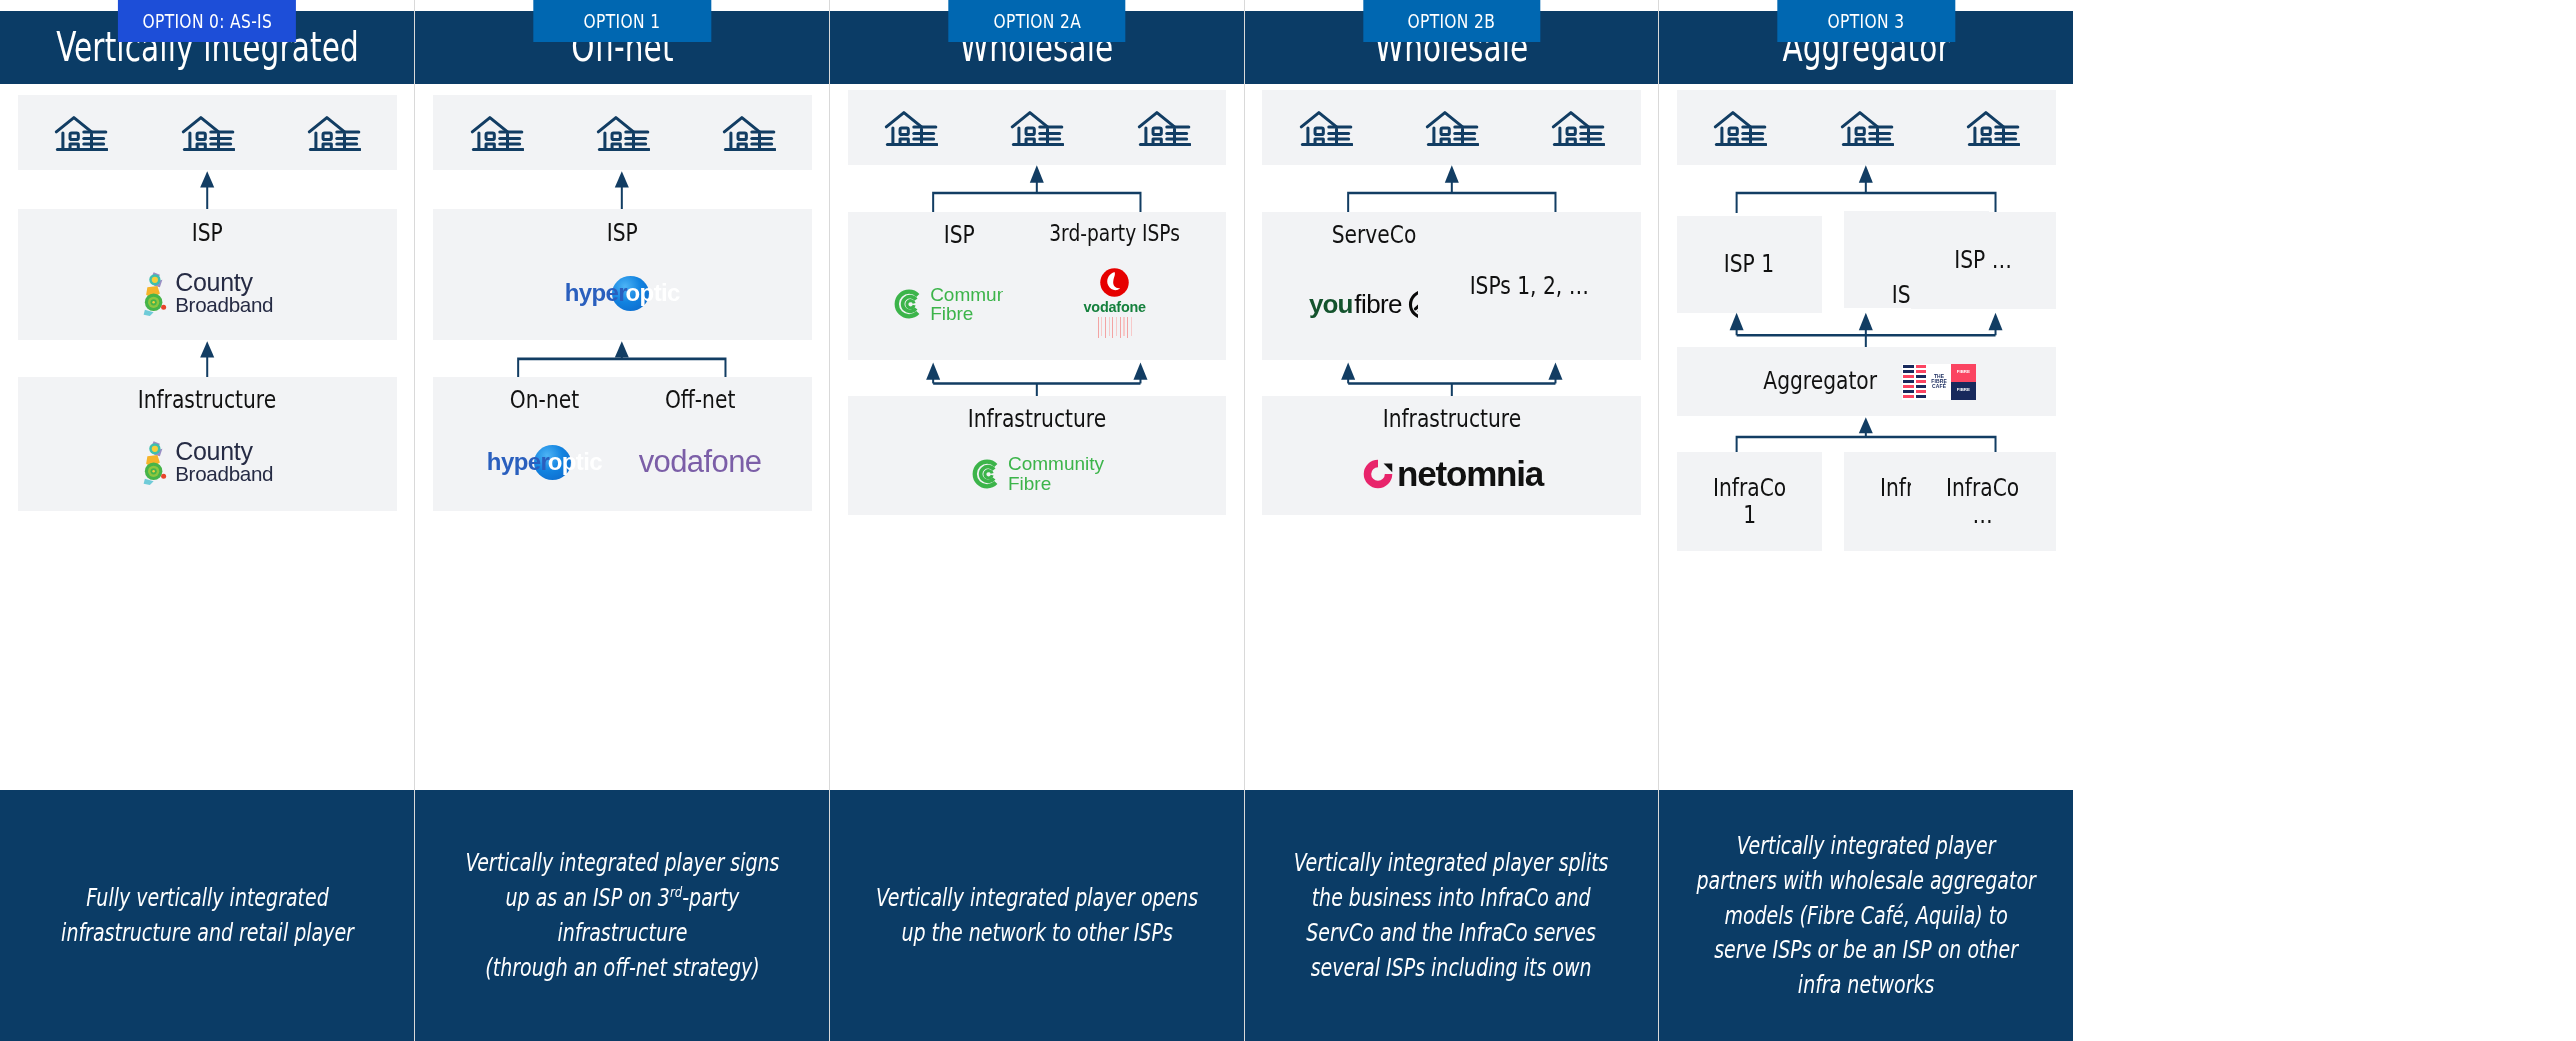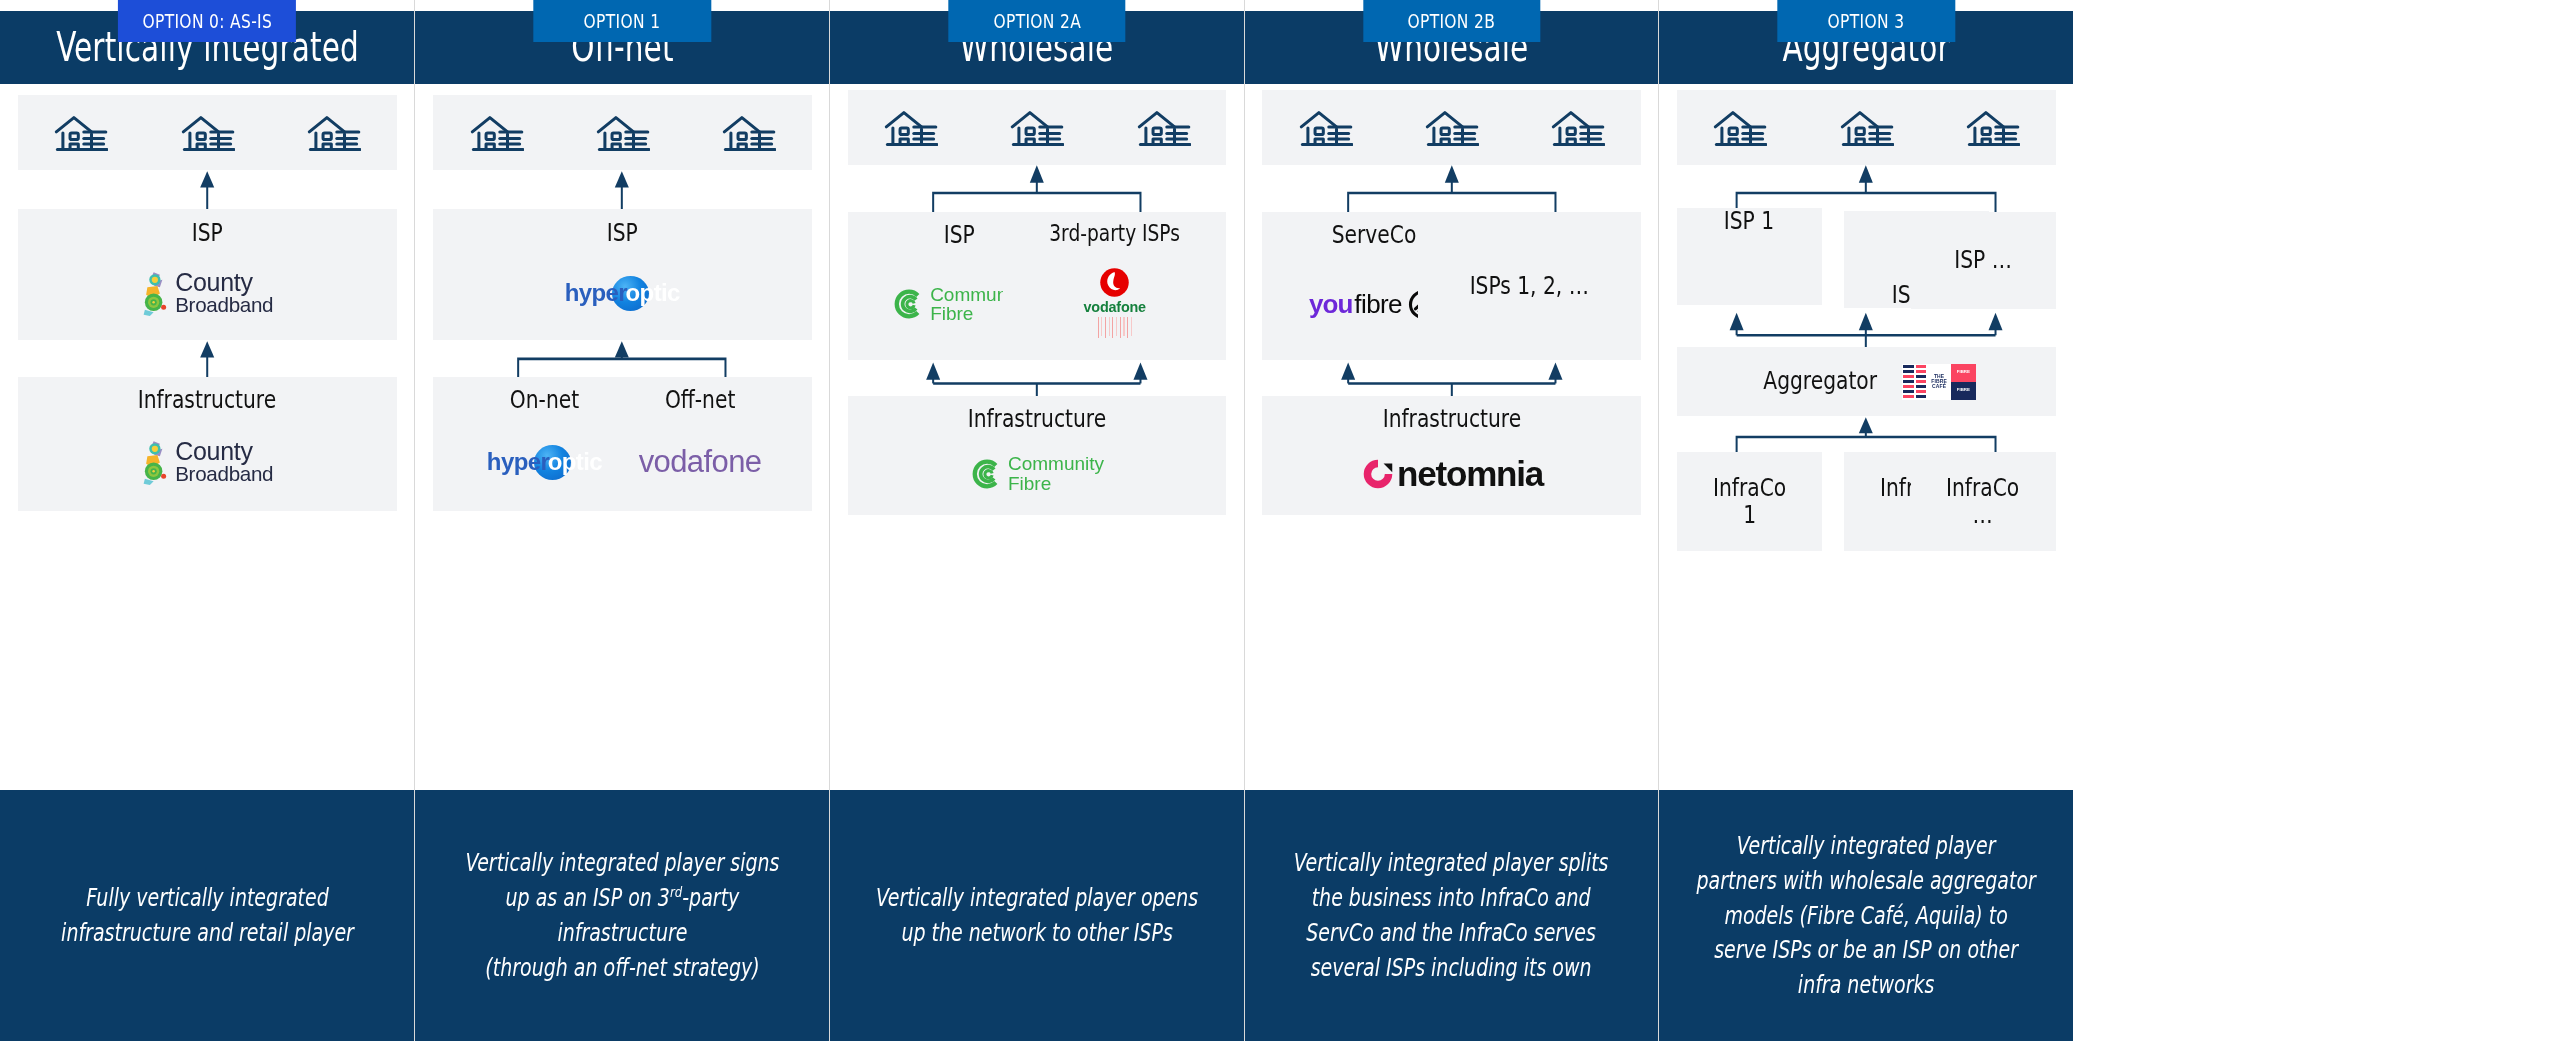--- a/index.html
+++ b/index.html
@@ -104,21 +104,21 @@
 
   
   .vf{flex-direction:column;align-items:center;}
   .vf-word{font-size:14.4px;font-weight:700;color:#15803d;letter-spacing:-0.2px;margin-top:1.2px;}
   .vf-bars{display:flex;gap:2.5px;margin-top:1.9px;}
   .vf-bars i{display:block;width:1.2px;height:21px;background:#f3a3a3;}
   .vf-bars i:nth-child(2n){background:#f7c9c9;height:19px;}
 
   
   .yf{align-items:center;gap:5.6px;}
-  .yf-you{font-size:26px;font-weight:800;color:#6d28d9;letter-spacing:-0.9px;}
+  .yf-you{font-size:26px;font-weight:800;color:#14532d;letter-spacing:-0.9px;}
   .yf-fib{font-size:26px;font-weight:400;color:#0a0a0a;letter-spacing:-0.6px;margin-left:-3.7px;}
 
   
   .nt{align-items:center;gap:1px;}
   .nt-word{font-size:35px;font-weight:700;color:#111111;letter-spacing:-1.2px;}
 
   
   .fcafe{display:flex;align-items:stretch;height:36px;width:74px;background:#ffffff;}
   .fc-stripes{display:flex;gap:1.9px;padding:1.9px 1.2px;background:#ffffff;}
   .fc-stripes .colmn{display:flex;flex-direction:column;gap:1.9px;width:10.6px;}
@@ -656,21 +656,21 @@
             </svg>
           </div>
         </div>
 
         <svg class="conn" style="left:0;top:80px;width:100%;height:49px;" viewBox="0 0 826 78" preserveAspectRatio="none">
           <path d="M155 78 L155 46 L672 46 L672 78" stroke="#123d63" stroke-width="4" fill="none"></path>
           <path d="M413 46 L413 22" stroke="#123d63" stroke-width="4" fill="none"></path>
           <path d="M413 2 L399 30 L427 30 Z" fill="#123d63"></path>
         </svg>
 
-        <div class="tile" style="left:17.5px;width:145px;top:124px;height:97px;">
+        <div class="tile" style="left:17.5px;width:145px;top:132px;height:97px;justify-content:center;">
           <div class="tile-label">ISP 1</div>
         </div>
         <div class="tile" style="left:185px;width:145px;top:127px;height:97px;justify-content:flex-end;">
           <div class="tile-label">ISP 2</div>
         </div>
         <div class="tile" style="right:17.5px;width:145px;top:128px;height:97px;justify-content:center;">
           <div class="tile-label">ISP …</div>
         </div>
 
         <svg class="conn" style="left:0;top:225px;width:100%;height:40px;" viewBox="0 0 826 64" preserveAspectRatio="none">

